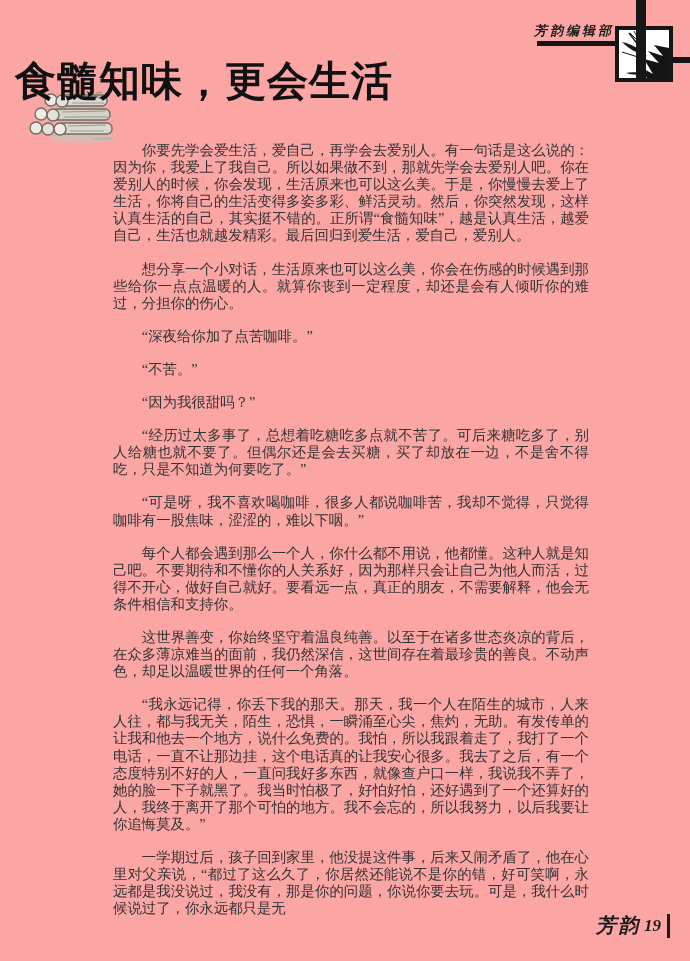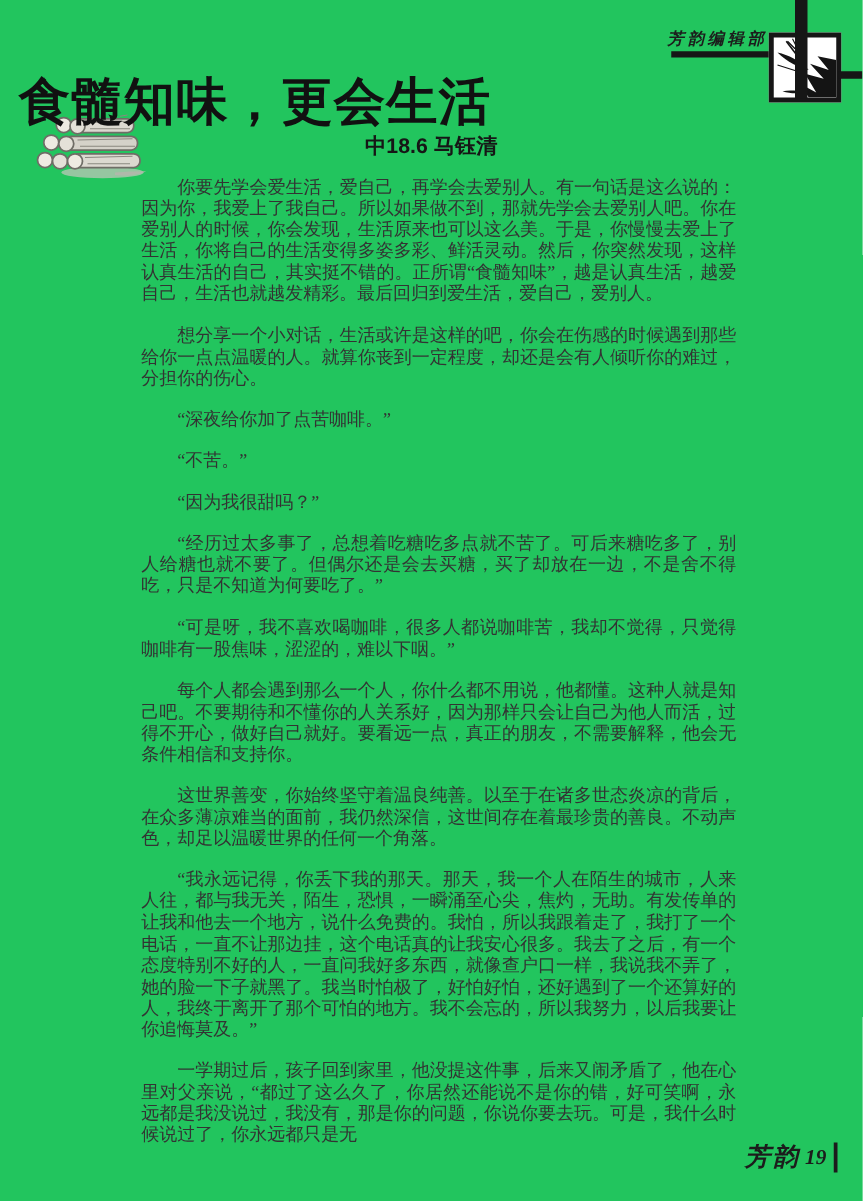--- a/index.html
+++ b/index.html
@@ -1,19 +1,19 @@
 <!DOCTYPE html>
 <html><head>
 <meta charset="utf-8">
 <style>
   html,body{margin:0;padding:0;}
   .page{
     position:relative;
     width:690px;height:961px;
-    background:#22c55e;
+    background:#fca5a5;
     overflow:hidden;
     font-family:"Liberation Serif", serif;
   }
 
   
   .masthead-label{
     position:absolute;top:22px;right:76px;
     font-family:"Liberation Serif", serif;
     font-style:italic;font-weight:bold;
     font-size:13px;letter-spacing:3px;color:#1c1c1c;
@@ -112,25 +112,24 @@
       <path d="M36 26 L80 25 M38 31 L82 31" stroke="#8a887f" stroke-width="0.8" fill="none"></path>
 
       <rect x="33" y="9" width="48" height="11" rx="5" fill="#dcd9d0" stroke="#6f6d66" stroke-width="1.4"></rect>
       <circle cx="25" cy="14" r="6" fill="#eeebe2" stroke="#6f6d66" stroke-width="1.4"></circle>
       <circle cx="36" cy="15" r="6" fill="#e4e1d8" stroke="#6f6d66" stroke-width="1.4"></circle>
       <path d="M44 12 L76 11 M46 17 L78 17 M70 7 L76 6" stroke="#8a887f" stroke-width="0.8" fill="none"></path>
     </svg>
   </div>
 
   <div class="title">食髓知味，更会生活</div>
-  <div class="author">中18.6 马钰清</div>
 
   <div class="body-col">
     <p>你要先学会爱生活，爱自己，再学会去爱别人。有一句话是这么说的：因为你，我爱上了我自己。所以如果做不到，那就先学会去爱别人吧。你在爱别人的时候，你会发现，生活原来也可以这么美。于是，你慢慢去爱上了生活，你将自己的生活变得多姿多彩、鲜活灵动。然后，你突然发现，这样认真生活的自己，其实挺不错的。正所谓“食髓知味”，越是认真生活，越爱自己，生活也就越发精彩。最后回归到爱生活，爱自己，爱别人。</p>
-    <p>想分享一个小对话，生活或许是这样的吧，你会在伤感的时候遇到那些给你一点点温暖的人。就算你丧到一定程度，却还是会有人倾听你的难过，分担你的伤心。</p>
+    <p>想分享一个小对话，生活原来也可以这么美，你会在伤感的时候遇到那些给你一点点温暖的人。就算你丧到一定程度，却还是会有人倾听你的难过，分担你的伤心。</p>
     <p>“深夜给你加了点苦咖啡。”</p>
     <p>“不苦。”</p>
     <p>“因为我很甜吗？”</p>
     <p>“经历过太多事了，总想着吃糖吃多点就不苦了。可后来糖吃多了，别人给糖也就不要了。但偶尔还是会去买糖，买了却放在一边，不是舍不得吃，只是不知道为何要吃了。”</p>
     <p>“可是呀，我不喜欢喝咖啡，很多人都说咖啡苦，我却不觉得，只觉得咖啡有一股焦味，涩涩的，难以下咽。”</p>
     <p>每个人都会遇到那么一个人，你什么都不用说，他都懂。这种人就是知己吧。不要期待和不懂你的人关系好，因为那样只会让自己为他人而活，过得不开心，做好自己就好。要看远一点，真正的朋友，不需要解释，他会无条件相信和支持你。</p>
     <p>这世界善变，你始终坚守着温良纯善。以至于在诸多世态炎凉的背后，在众多薄凉难当的面前，我仍然深信，这世间存在着最珍贵的善良。不动声色，却足以温暖世界的任何一个角落。</p>
     <p>“我永远记得，你丢下我的那天。那天，我一个人在陌生的城市，人来人往，都与我无关，陌生，恐惧，一瞬涌至心尖，焦灼，无助。有发传单的让我和他去一个地方，说什么免费的。我怕，所以我跟着走了，我打了一个电话，一直不让那边挂，这个电话真的让我安心很多。我去了之后，有一个态度特别不好的人，一直问我好多东西，就像查户口一样，我说我不弄了，她的脸一下子就黑了。我当时怕极了，好怕好怕，还好遇到了一个还算好的人，我终于离开了那个可怕的地方。我不会忘的，所以我努力，以后我要让你追悔莫及。”</p>
     <p>一学期过后，孩子回到家里，他没提这件事，后来又闹矛盾了，他在心里对父亲说，“都过了这么久了，你居然还能说不是你的错，好可笑啊，永远都是我没说过，我没有，那是你的问题，你说你要去玩。可是，我什么时候说过了，你永远都只是无</p>
   </div>

